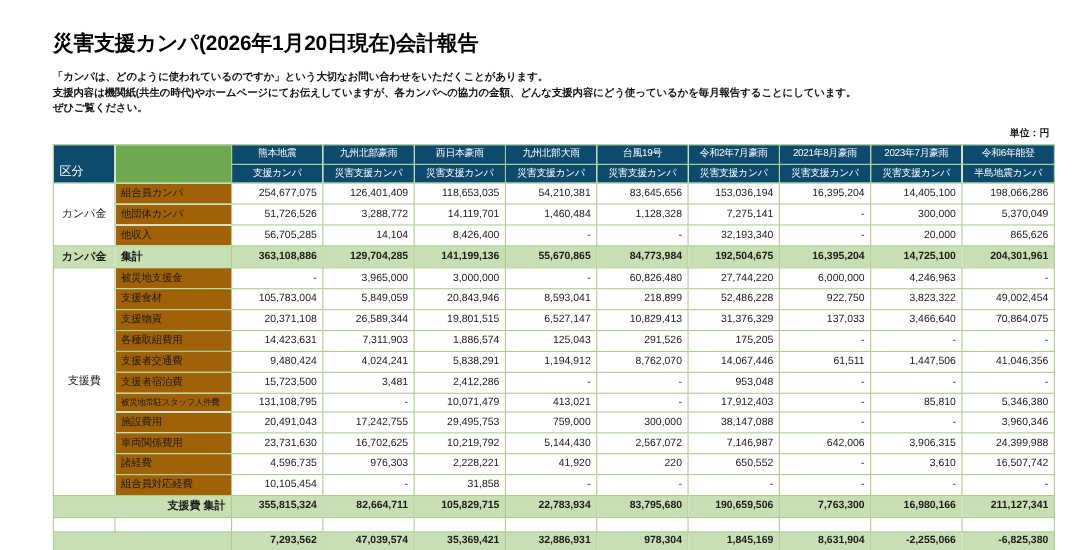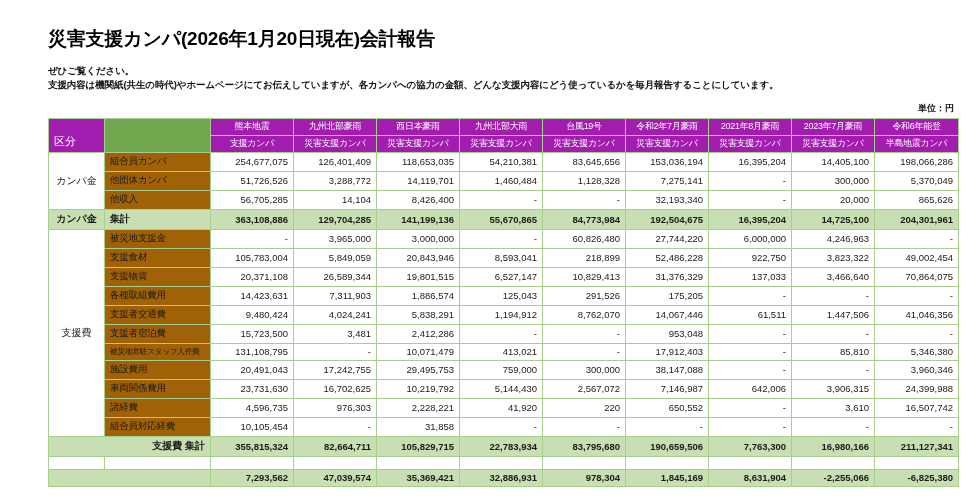--- a/index.html
+++ b/index.html
@@ -59,21 +59,21 @@
     padding: 2px 5px 3px 5px;
     height: 15px;
     box-sizing: border-box;
     white-space: nowrap;
     overflow: hidden;
     font-weight: normal;
   }
 
   
   thead th {
-    background: #a21caf;
+    background: #0c4a6e;
     color: #ffffff;
     font-weight: bold;
     text-align: center;
     border: 1px solid #ffffff;
     font-size: 9px;
     letter-spacing: -0.3px;
   }
   th.kubun {
     text-align: left;
     vertical-align: bottom;
@@ -137,22 +137,23 @@
   }
 </style>
 </head>
 <body>
 
 <div class="page">
 
   <h1 class="report-title">災害支援カンパ(2026年1月20日現在)会計報告</h1>
 
   <div class="intro">
+    <p>「カンパは、どのように使われているのですか」という大切なお問い合わせをいただくことがあります。</p>
+    <p>支援内容は機関紙(共生の時代)やホームページにてお伝えしていますが、各カンパへの協力の金額、どんな支援内容にどう使っているかを毎月報告することにしています。</p>
     <p>ぜひご覧ください。</p>
-    <p>支援内容は機関紙(共生の時代)やホームページにてお伝えしていますが、各カンパへの協力の金額、どんな支援内容にどう使っているかを毎月報告することにしています。</p>
   </div>
 
   <div class="unit-note">単位：円</div>
 
   <table class="kanpa">
     <colgroup>
       <col style="width:56px">
       <col style="width:106px">
       <col style="width:83px">
       <col style="width:83px">

